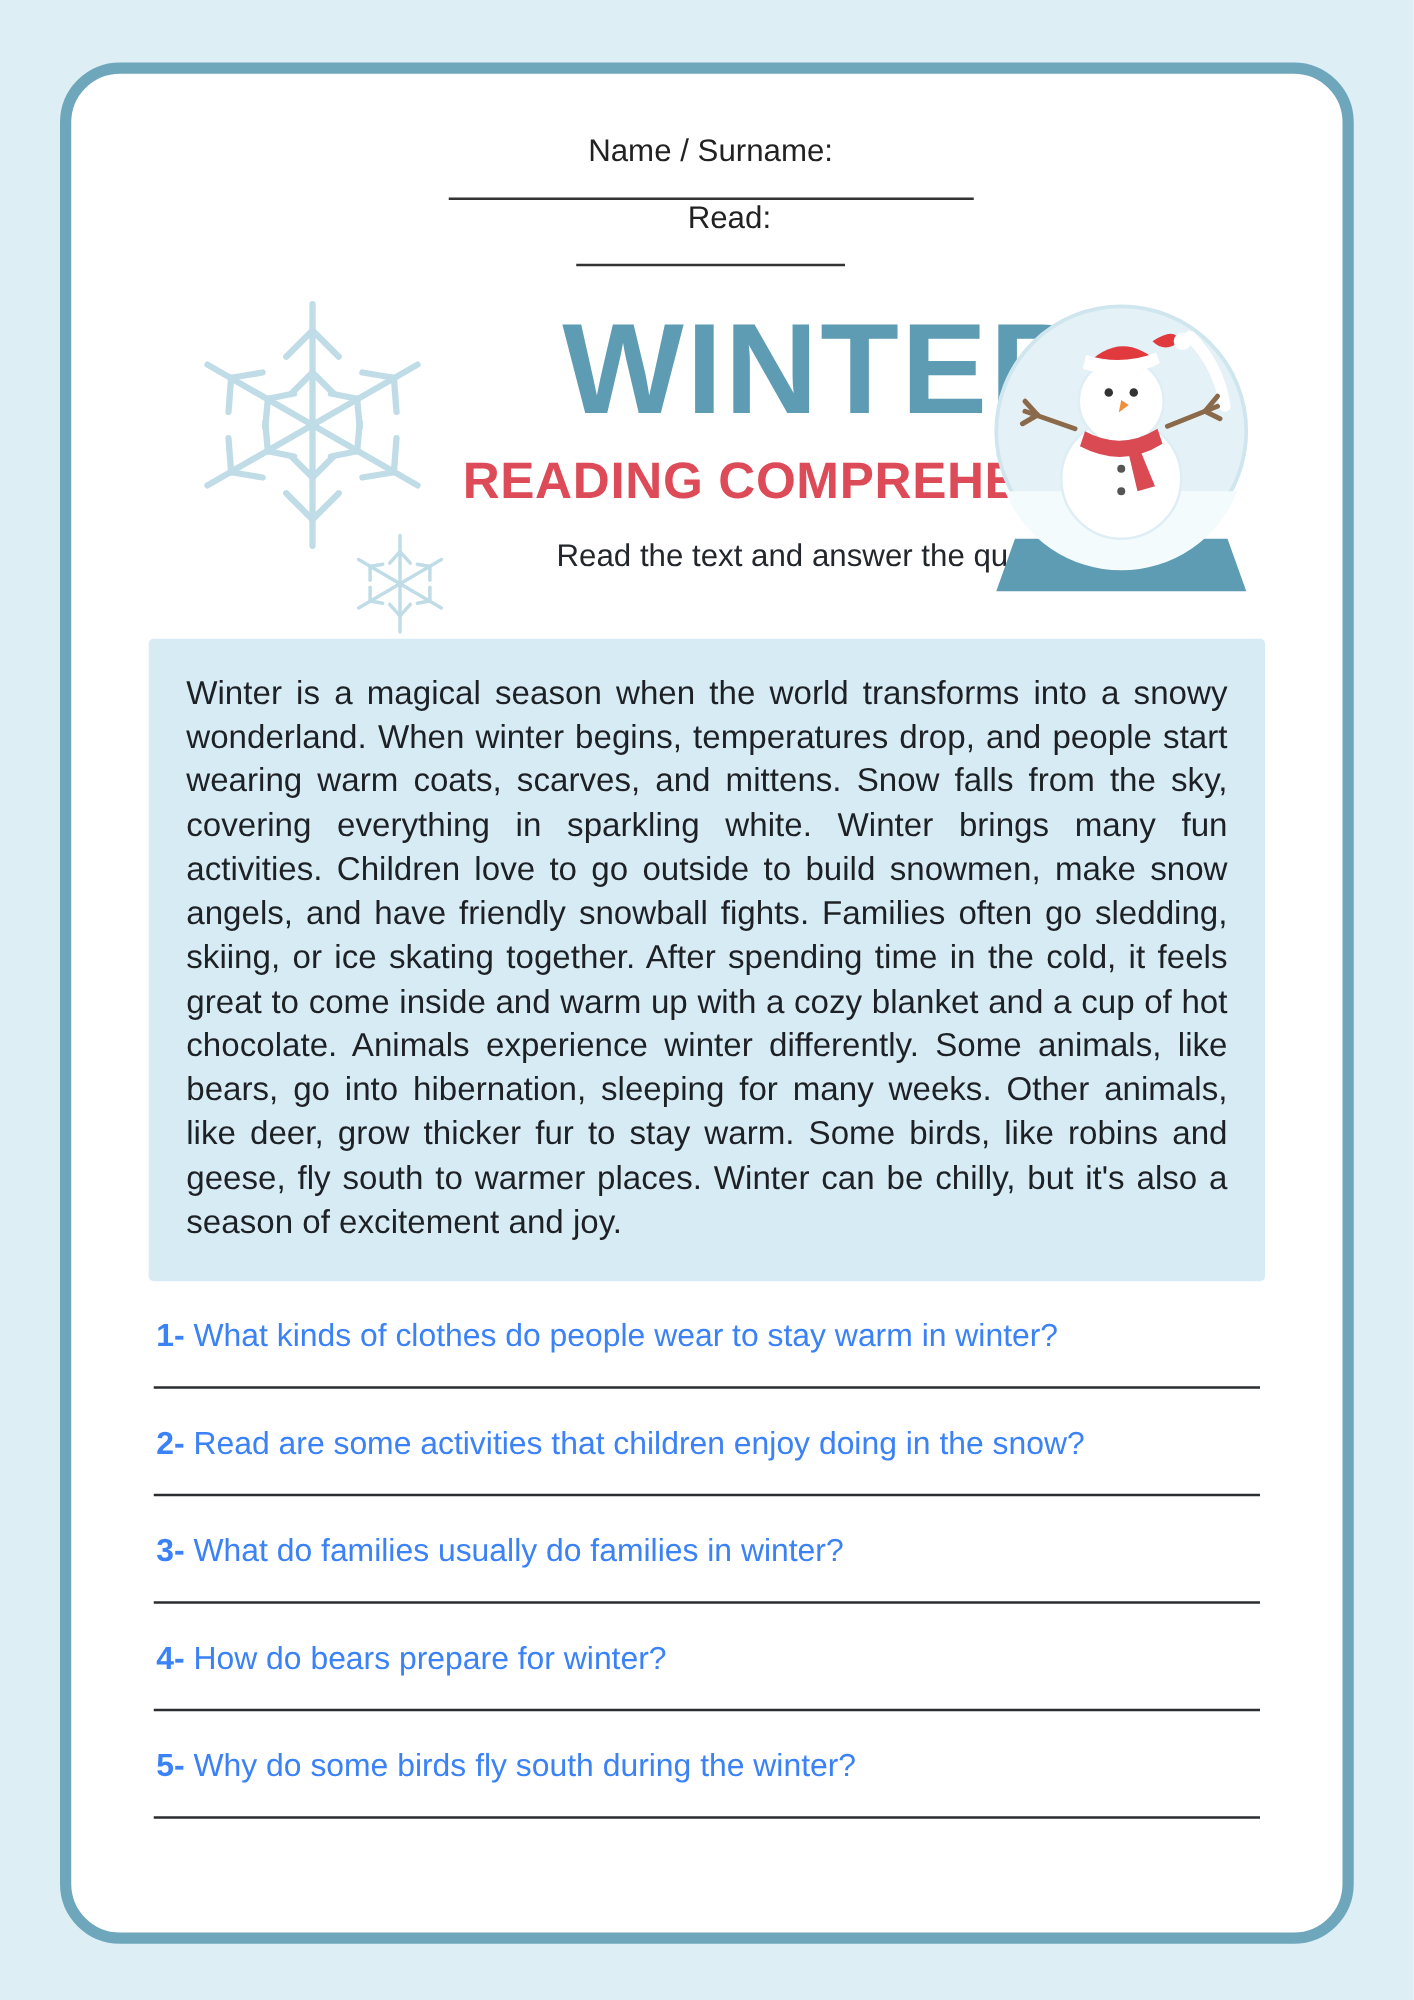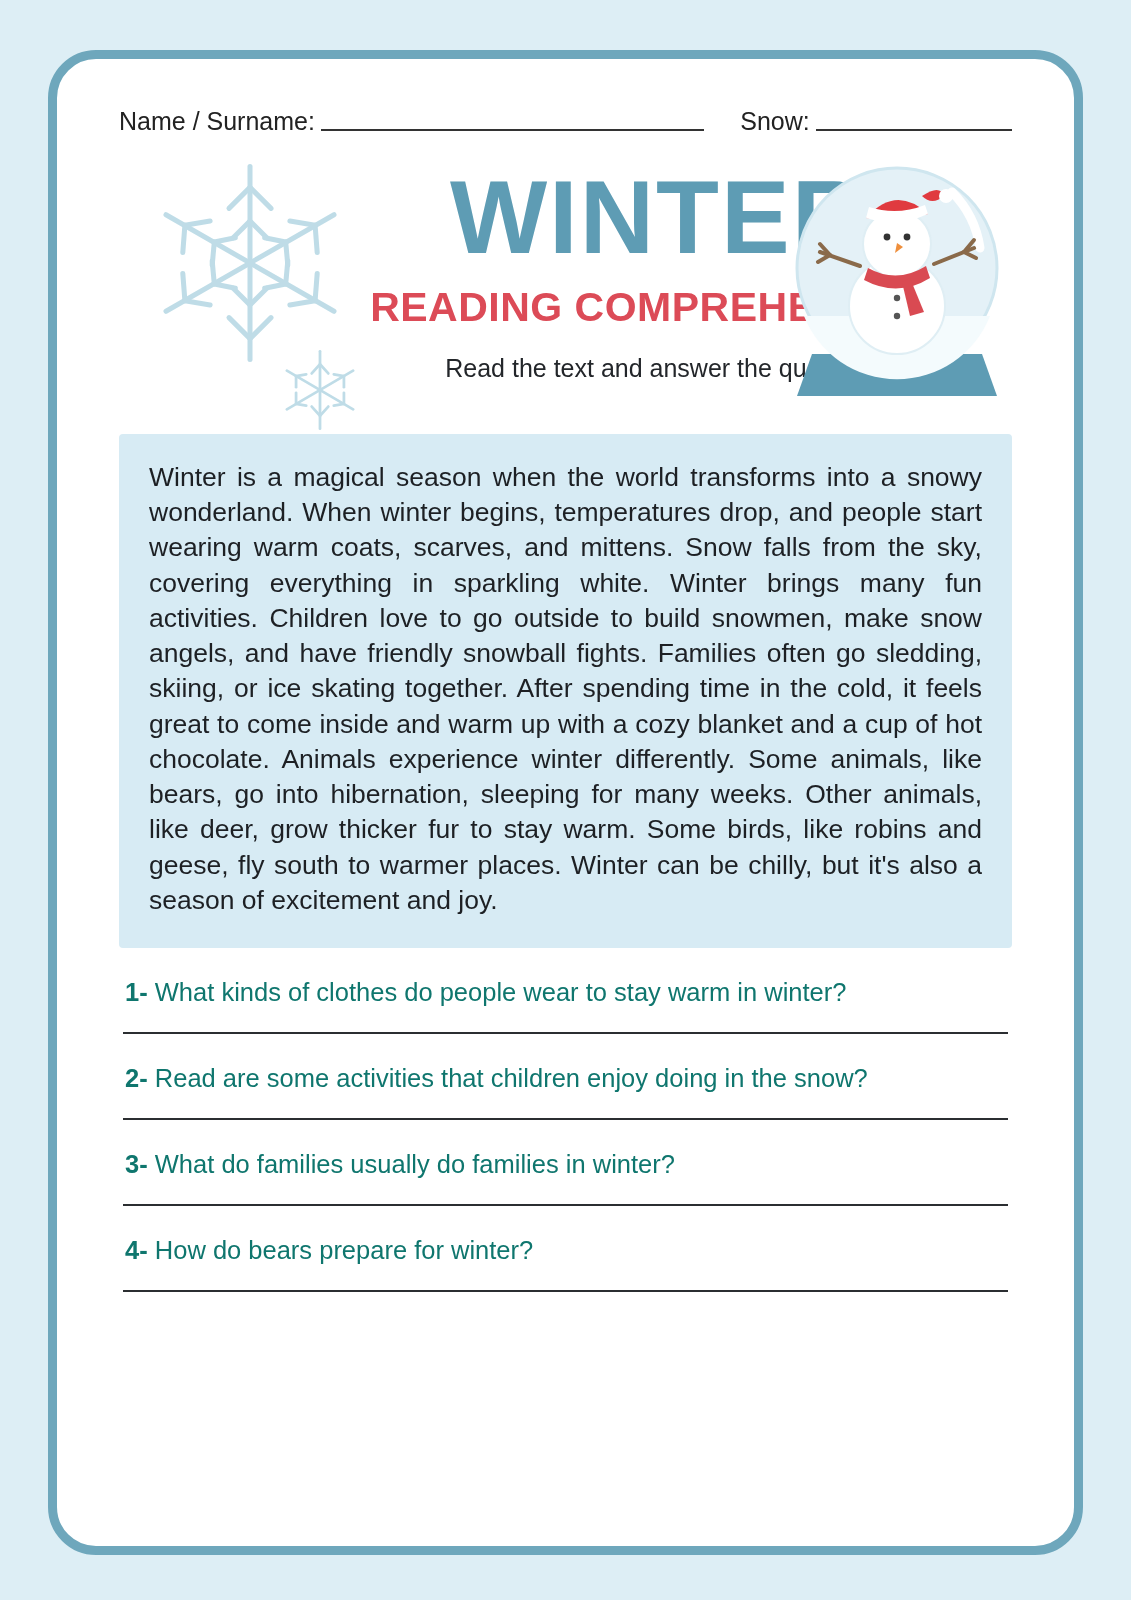--- a/index.html
+++ b/index.html
@@ -26,24 +26,25 @@
   }
   .inner {
     position: absolute;
     left: 0; top: 0; right: 0; bottom: 0;
     padding: 40px 52px 0 52px;
   }
 
   
   .namerow {
     display: flex;
-    align-items: flex-start;
+    align-items: center;
     font-size: 25px;
     color: #222;
     padding: 8px 4px 0 10px;
+    flex-direction: column;
   }
   .namerow .lbl { white-space: nowrap; }
   .rule {
     border-bottom: 2px solid #333;
     height: 24px;
     margin: 0 6px;
   }
   .rule.name { width: 420px; }
   .rule.date { width: 215px; }
   .namerow .date-lbl { margin-left: 30px; white-space: nowrap; }
@@ -124,41 +125,41 @@
 
   
   .questions {
     margin: 30px 14px 0 14px;
   }
   .q {
     margin-bottom: 10px;
   }
   .q-text {
     font-size: 25.5px;
-    color: #0f766e;
+    color: #3b82f6;
     padding-left: 2px;
     margin-bottom: 25px;
   }
   .q-text b { font-weight: bold; }
   .answer-line {
     border-bottom: 2px solid #2b2e31;
     height: 0;
     margin-bottom: 30px;
   }
 </style>
 </head>
 <body>
 
 <div class="page">
   <div class="inner">
 
     <div class="namerow">
       <span class="lbl">Name / Surname:</span>
       <span class="rule name"></span>
-      <span class="date-lbl">Snow:</span>
+      <span class="date-lbl">Read:</span>
       <span class="rule date"></span>
     </div>
 
     <div class="header">
 
       <svg class="snowflake-big" viewBox="0 0 100 100">
         <g stroke="#bcdbe6" stroke-width="2.4" stroke-linecap="round" fill="none">
           <line x1="50" y1="4" x2="50" y2="96"></line>
           <line x1="10" y1="27" x2="90" y2="73"></line>
           <line x1="10" y1="73" x2="90" y2="27"></line>
@@ -285,16 +286,23 @@
       </div>
 
       <div class="q">
         <div class="q-text">
           <b>4-</b>
           <span>How do bears prepare for winter?</span>
         </div>
         <div class="answer-line"></div>
       </div>
 
+      <div class="q">
+        <div class="q-text">
+          <b>5-</b>
+          <span>Why do some birds fly south during the winter?</span>
+        </div>
+        <div class="answer-line"></div>
+      </div>
 
     </div>
   </div>
 </div>
 
 </body></html>

